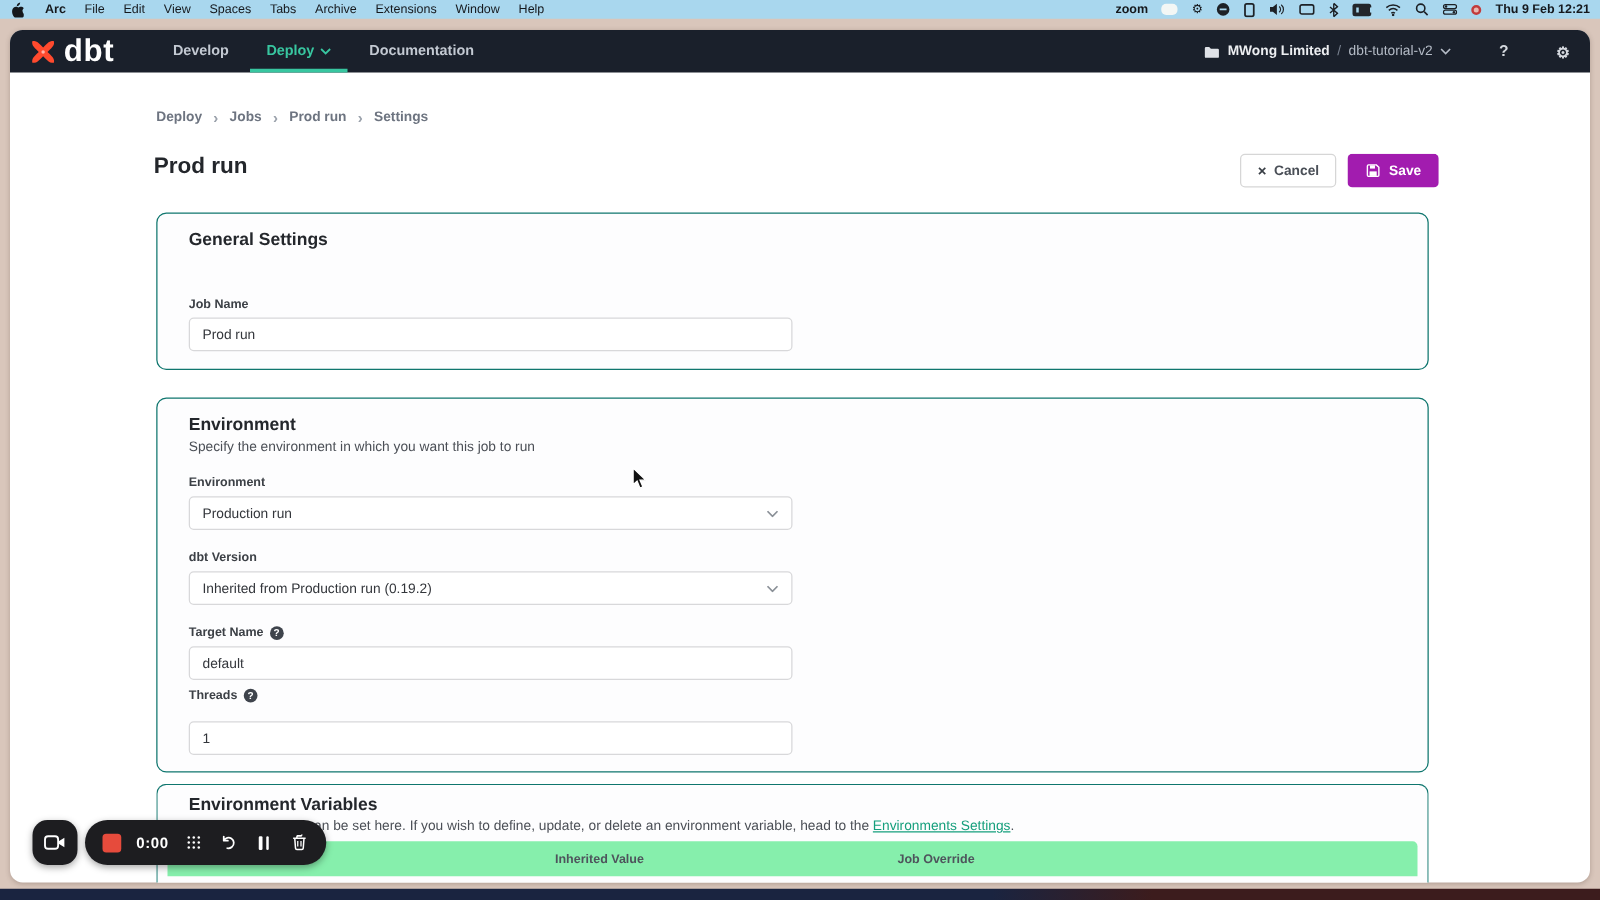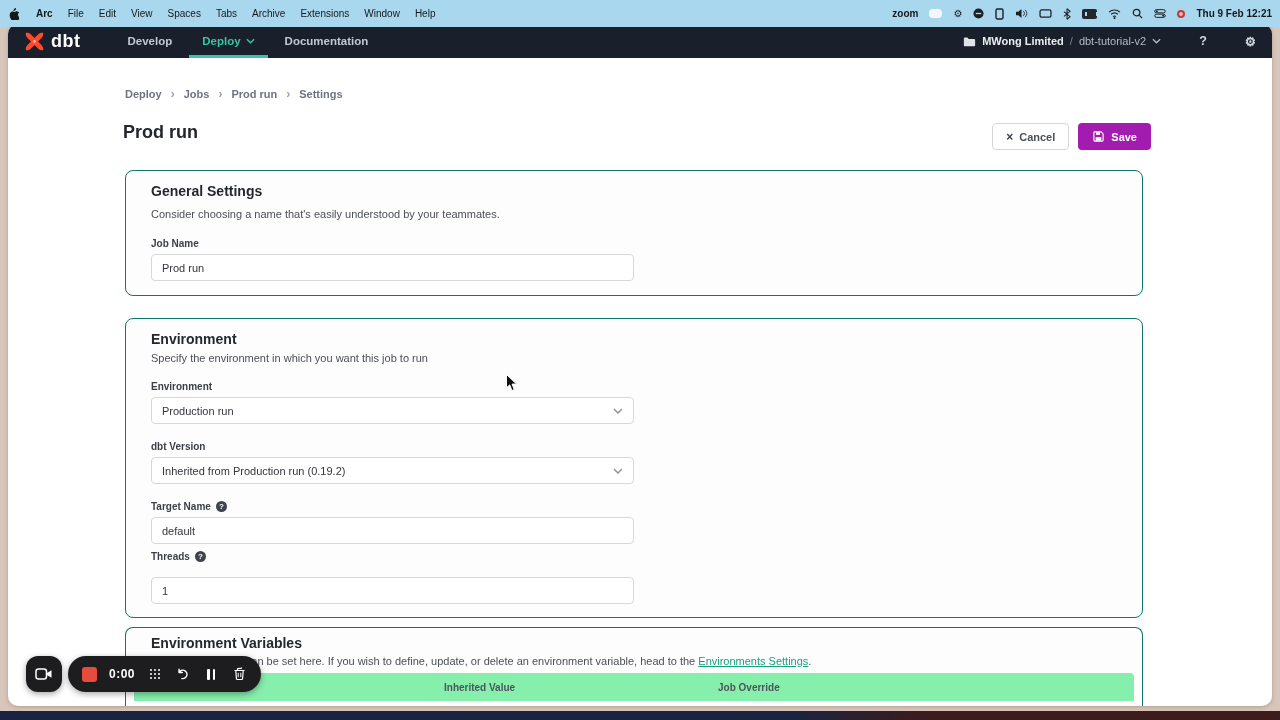--- a/index.html
+++ b/index.html
@@ -5,21 +5,21 @@
   * { margin:0; padding:0; box-sizing:border-box; }
   html,body { width:1280px; height:720px; overflow:hidden; }
   body {
     font-family:"Liberation Sans", sans-serif;
     background:#d9c6bb;
     position:relative;
   }
 
   
   .menubar{
-    position:absolute; left:0; top:0; width:1280px; height:27px;
+    position:absolute; left:0; top:0; width:1280px; height:15px;
     background:#a9d7ee; display:flex; align-items:center;
     font-size:10px; color:#15181c; padding:0 8px; z-index:50;
   }
   .menubar .left{ display:flex; align-items:center; gap:15px; }
   .menubar .apple{ display:flex; align-items:center; margin-right:2px; }
   .menubar .appname{ font-weight:700; }
   .menubar .right{ margin-left:auto; display:flex; align-items:center; gap:11px; }
   .menubar .zoomlbl{ font-weight:600; }
   .mb-ico{ display:inline-flex; align-items:center; justify-content:center; height:12px; }
   .mb-glyph{ font-size:10px; line-height:12px; }
@@ -43,21 +43,21 @@
     box-shadow:0 1px 4px rgba(60,40,30,.25);
   }
 
   
   .navbar{
     position:absolute; left:0; top:0; width:100%; height:34px;
     background:#1a202b; display:flex; align-items:stretch; padding:0 16px;
     color:#cfd4dc;
   }
   .brand{ display:flex; align-items:center; gap:6px; margin-right:34px; }
-  .brand .wordmark{ color:#fff; font-size:18px; font-weight:700; letter-spacing:.5px; }
+  .brand .wordmark{ color:#fff; font-size:25px; font-weight:700; letter-spacing:.5px; }
   .nav-items{ display:flex; align-items:stretch; gap:4px; }
   .nav-item{
     display:flex; align-items:center; gap:5px; padding:0 13px;
     font-size:11.5px; font-weight:600; color:#c3c9d2; cursor:pointer;
   }
   .nav-item.active{ color:#38c6a0; border-bottom:3px solid #38c6a0; padding-top:3px; }
   .nav-right{ margin-left:auto; display:flex; align-items:center; gap:24px; }
   .acct{ display:flex; align-items:center; gap:6px; font-size:11px; cursor:pointer; }
   .acct .name{ color:#eceef1; font-weight:700; }
   .acct .slash{ color:#79818f; }
@@ -293,21 +293,20 @@
           <path d="M2.2 3.2q0-1 1-1h7.3l2.3 2.3v7.3q0 1-1 1H3.2q-1 0-1-1z" fill="none" stroke="#fff" stroke-width="1.3"></path>
           <rect x="4.6" y="2.6" width="4.6" height="3" fill="#fff"></rect>
           <rect x="4.2" y="8.2" width="6.6" height="4.2" fill="#fff"></rect>
         </svg>
       <span>Save</span>
     </div>
   </div>
 
   <div class="card" id="card-general">
     <h2 style="top:12px">General Settings</h2>
-    <div class="desc" style="top:37px">Consider choosing a name that's easily understood by your teammates.</div>
     <div class="f-label" style="top:67px">
       <span>Job Name</span>
     </div>
     <input class="f-input" style="top: 83px;" readonly="" value="Prod run">
   </div>
 
   <div class="card" id="card-environment">
     <h2 style="top:12px">Environment</h2>
     <div class="desc" style="top:33px">Specify the environment in which you want this job to run</div>
 

